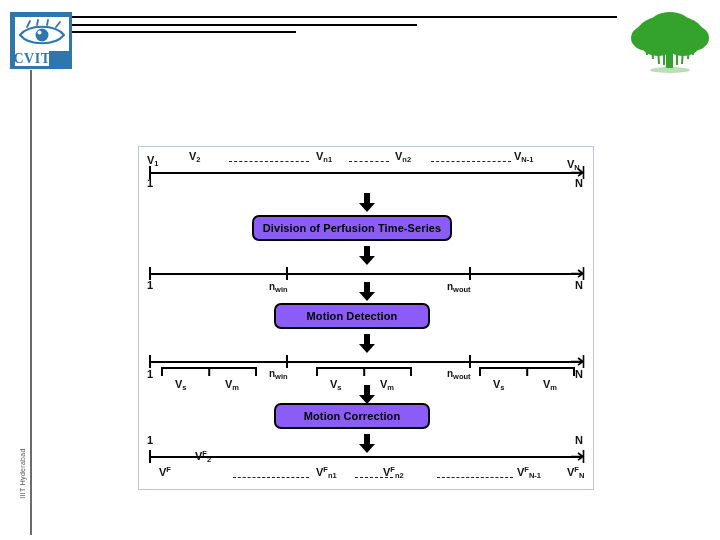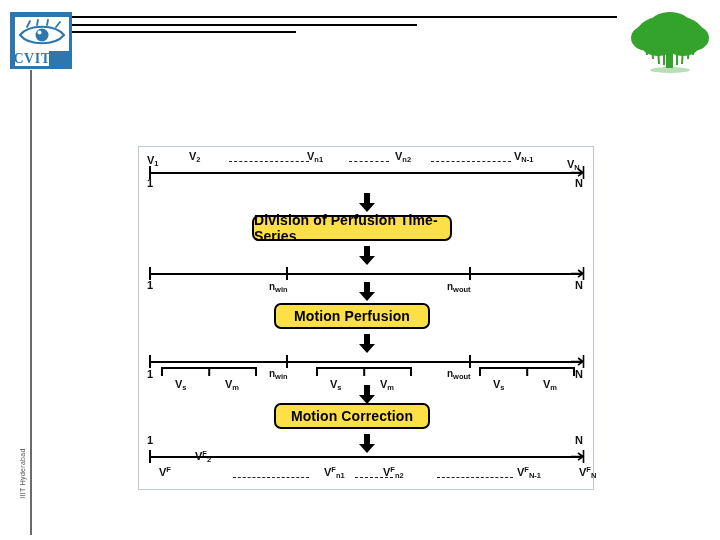--- a/index.html
+++ b/index.html
@@ -131,25 +131,25 @@
     border-top: 1.4px dashed #222;
     line-height: 0;
   }
 
   
   .proc-box {
     position: absolute;
     height: 26px;
     border: 2px solid #000000;
     border-radius: 7px;
-    background: #fde047;
+    background: #8b5cf6;
     display: flex; align-items: center; justify-content: center;
     font-family: "Liberation Sans", sans-serif;
     font-weight: bold;
-    font-size: 14px;
+    font-size: 11px;
     color: #000000;
     letter-spacing: 0.1px;
   }
 
   
   .arrow { position: absolute; width: 18px; height: 20px; }
 
   
   .bracket { position: absolute; height: 9px; }
   .bracket .top { position:absolute; left:0; top:0; width:100%; height:1.6px; background:#000; }
@@ -200,21 +200,21 @@
 
   <div id="left-divider"></div>
   <div id="vfooter">IIIT Hyderabad</div>
 
   <div id="diagram">
 
     <div class="axis-row">
       <div class="lbl" style="left:8px;  top:8px;">V<span class="sub">1</span></div>
       <div class="lbl" style="left:50px; top:4px;">V<span class="sub">2</span></div>
       <div class="dashes" style="left:90px; top:14px; width:80px;"></div>
-      <div class="lbl" style="left:168px;top:4px;">V<span class="sub">n1</span></div>
+      <div class="lbl" style="left:177px;top:4px;">V<span class="sub">n1</span></div>
       <div class="dashes" style="left:210px;top:14px; width:40px;"></div>
       <div class="lbl" style="left:256px;top:4px;">V<span class="sub">n2</span></div>
       <div class="dashes" style="left:292px;top:14px; width:80px;"></div>
       <div class="lbl" style="left:375px;top:4px;">V<span class="sub">N-1</span></div>
       <div class="lbl" style="left:428px;top:12px;">V<span class="sub">N</span></div>
 
       <div class="axis-line" style="left:10px; top:25px; width:432px;"></div>
       <div class="endcap" style="left:10px; top:19px;"></div>
       <svg style="position:absolute; left:432px; top:19px;" width="14" height="13">
         <path d="M0 6.6 L12 6.6 M7 3 L12 6.6 L7 10.2" stroke="#000" stroke-width="1.6" fill="none"></path>
@@ -246,21 +246,21 @@
       <div class="lbl lbl-small" style="left:122px; top:17px;">n<span class="sub">win</span></div>
       <div class="lbl lbl-small" style="left:300px; top:17px;">n<span class="sub">wout</span></div>
       <div class="endnum" style="left:8px;  top:15px;">1</div>
       <div class="endnum" style="left:436px;top:15px;">N</div>
     </div>
 
     <svg class="arrow" style="left:219px; top:135px;" viewBox="0 0 18 20">
       <path d="M6 0 H12 V10 H17 L9 19 L1 10 H6 Z" fill="#000000"></path>
     </svg>
 
-    <div class="proc-box" style="left:135px; top:156px; width:156px;">Motion Perfusion</div>
+    <div class="proc-box" style="left:135px; top:156px; width:156px;">Motion Detection</div>
 
     <svg class="arrow" style="left:219px; top:187px;" viewBox="0 0 18 20">
       <path d="M6 0 H12 V10 H17 L9 19 L1 10 H6 Z" fill="#000000"></path>
     </svg>
 
     <div class="axis-row" style="top:206px;">
       <div class="axis-line" style="left:10px; top:8px; width:432px;"></div>
       <div class="endcap" style="left:10px; top:2px;"></div>
       <svg style="position:absolute; left:432px; top:2px;" width="14" height="13">
         <path d="M0 6.6 L12 6.6 M7 3 L12 6.6 L7 10.2" stroke="#000" stroke-width="1.6" fill="none"></path>
@@ -318,22 +318,22 @@
       <div class="axis-line" style="left:10px; top:21px; width:432px;"></div>
       <div class="endcap" style="left:10px; top:15px;"></div>
       <svg style="position:absolute; left:432px; top:15px;" width="14" height="13">
         <path d="M0 6.6 L12 6.6 M7 3 L12 6.6 L7 10.2" stroke="#000" stroke-width="1.6" fill="none"></path>
         <path d="M12.5 0 L12.5 13" stroke="#000" stroke-width="1.6"></path>
       </svg>
 
       <div class="lbl" style="left:20px;  top:31px;">V<span class="sup">F</span></div>
       <div class="lbl" style="left:56px; top:15px;">V<span class="sup">F</span><span class="sub">2</span></div>
       <div class="dashes" style="left:94px; top:42px; width:76px;"></div>
-      <div class="lbl" style="left:177px;top:31px;margin-left:8px;">V<span class="sup">F</span><span class="sub">n1</span></div>
+      <div class="lbl" style="left:177px;top:31px;">V<span class="sup">F</span><span class="sub">n1</span></div>
       <div class="dashes" style="left:216px;top:42px; width:38px;"></div>
       <div class="lbl" style="left:244px;top:31px;">V<span class="sup">F</span><span class="sub">n2</span></div>
       <div class="dashes" style="left:298px;top:42px; width:76px;"></div>
       <div class="lbl" style="left:378px;top:31px;">V<span class="sup">F</span><span class="sub">N-1</span></div>
-      <div class="lbl" style="left:440px;top:31px;">V<span class="sup">F</span><span class="sub">N</span></div>
+      <div class="lbl" style="left:428px;top:31px;">V<span class="sup">F</span><span class="sub">N</span></div>
     </div>
 
   </div>
 </div>
 
 </body></html>

